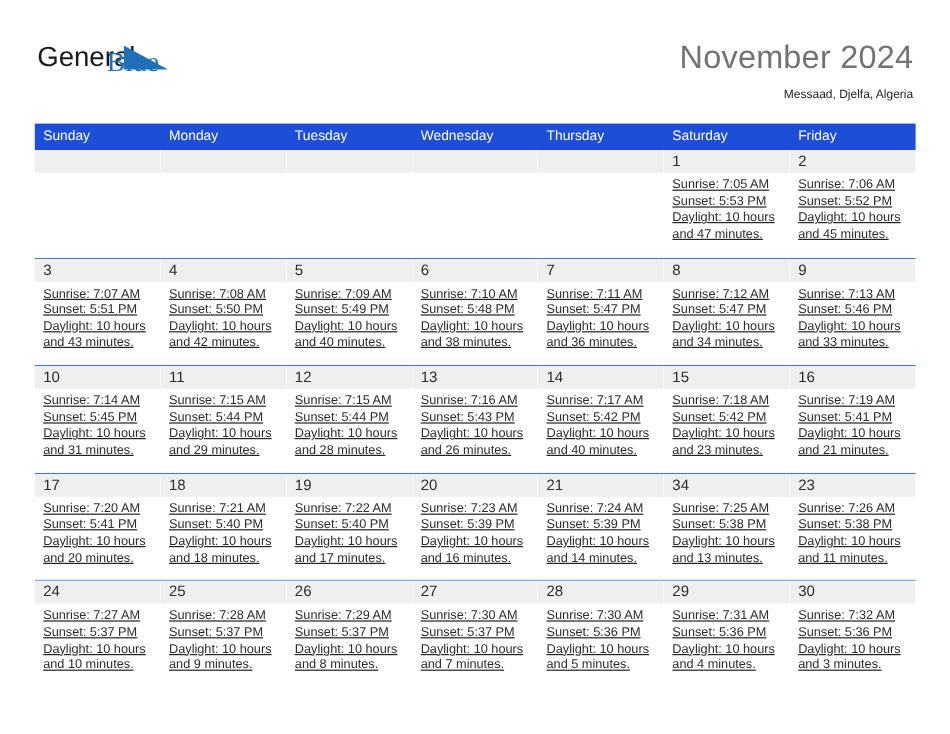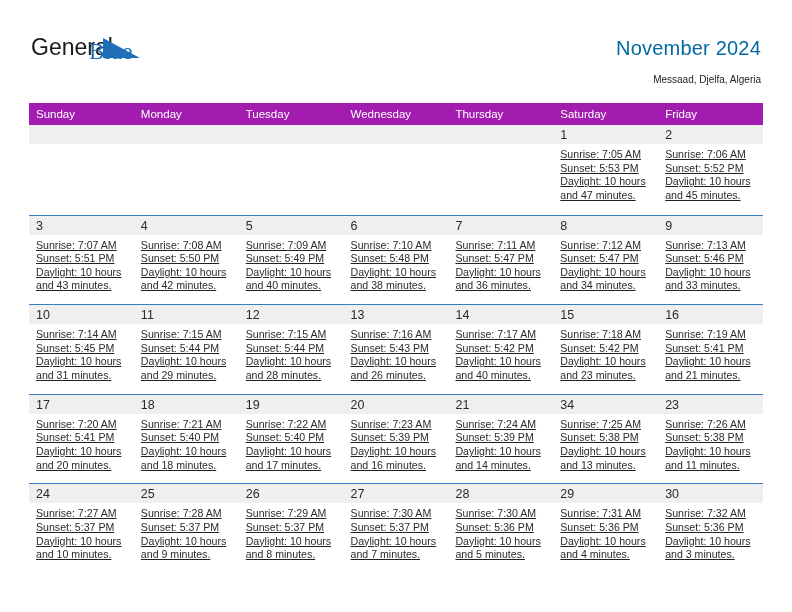--- a/index.html
+++ b/index.html
@@ -68,23 +68,23 @@
     line-height: 23px;
   }
 
   .title-block {
     position: absolute;
     right: 31px;
     top: 32px;
     text-align: right;
   }
   .cal-title {
-    font-size: 20px;
+    font-size: 27px;
     font-weight: normal;
-    color: #0369a1;
+    color: #737373;
     line-height: 32px;
     letter-spacing: 0.2px;
   }
   .cal-subtitle {
     margin-top: 7px;
     font-size: 10px;
     font-weight: normal;
     color: #222222;
     line-height: 18px;
   }
@@ -92,21 +92,21 @@
   
   .calendar {
     position: absolute;
     left: 29px;
     top: 103px;
     width: 734px;
   }
 
   .weekday-header {
     display: flex;
-    background: #a21caf;
+    background: #1d4ed8;
     height: 22px;
   }
   .weekday-cell {
     flex: 1 1 0;
     color: #ffffff;
     font-size: 11.5px;
     line-height: 22px;
     padding-left: 7px;
     box-sizing: border-box;
     white-space: nowrap;

